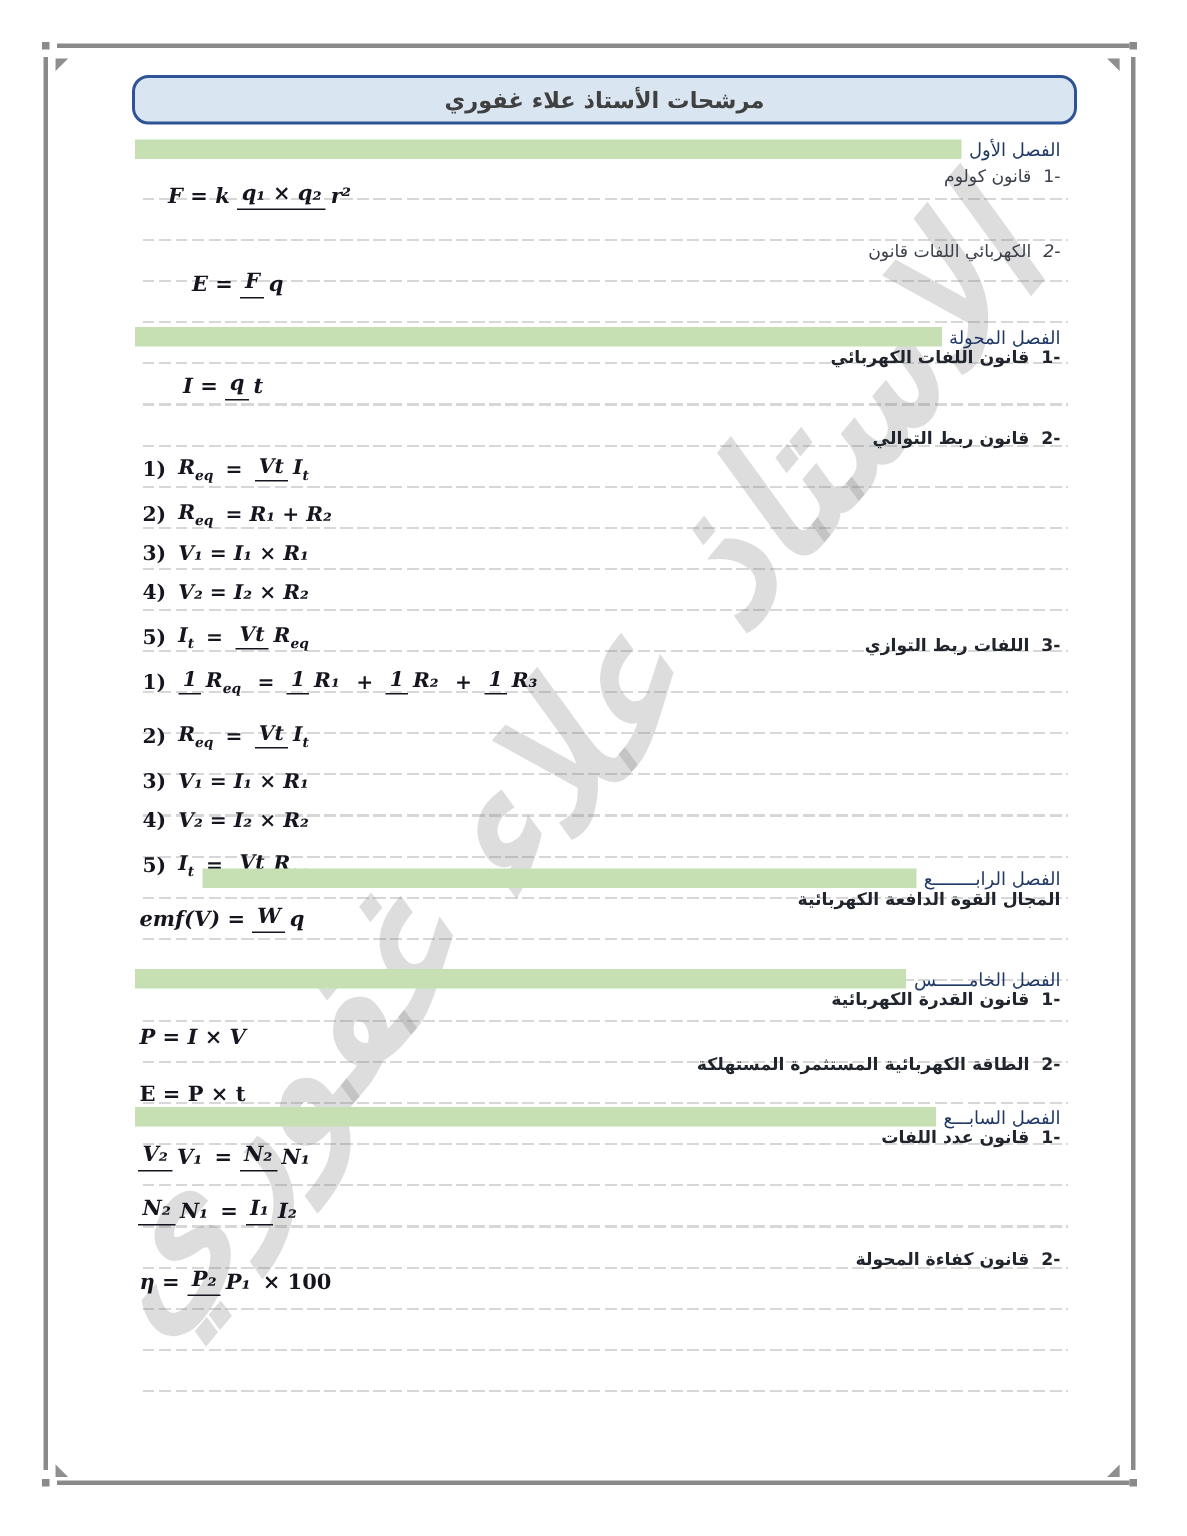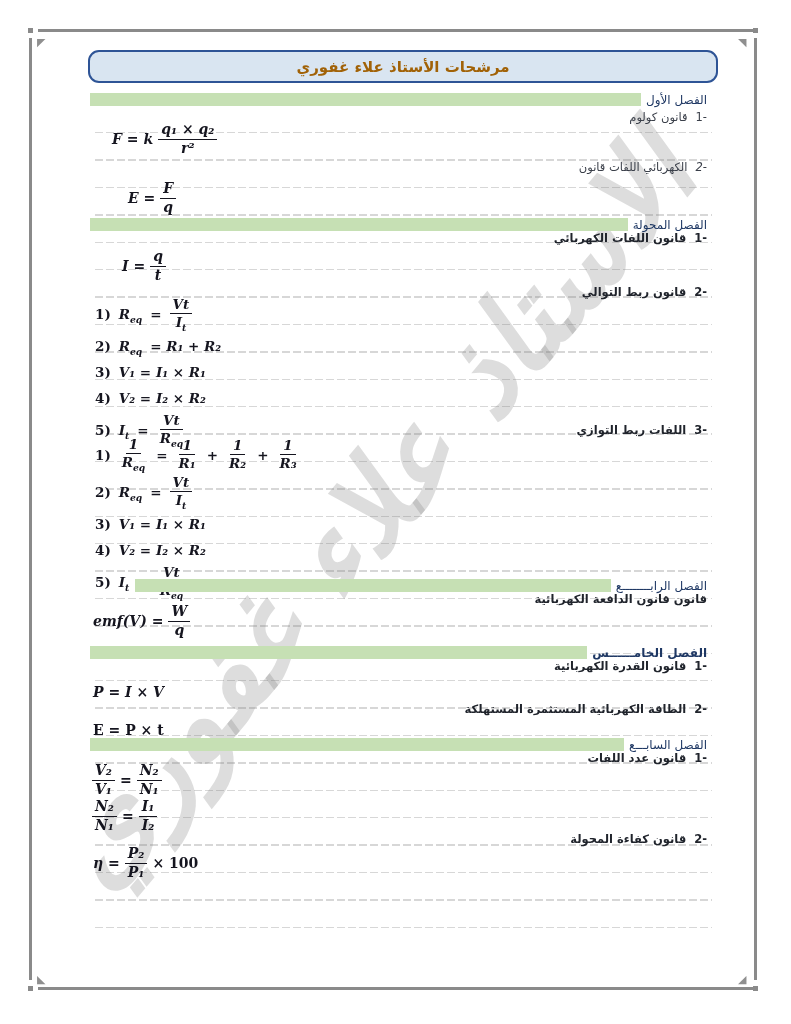--- a/index.html
+++ b/index.html
@@ -26,49 +26,49 @@
     text-align:center;transform:rotate(-50deg);direction:rtl;white-space:nowrap;
     font-family:"DejaVu Sans",sans-serif;font-weight:700;font-style:italic;
     font-size:118px;color:rgba(125,125,125,.26);letter-spacing:2px;
   }
   
   .titlebox{
     position:absolute;top:50px;left:88px;width:626px;height:29px;z-index:2;
     background:#d9e5f1;border:2px solid #2e5496;border-radius:11px;
     display:flex;align-items:center;justify-content:center;
   }
-  .titlebox .t{font-weight:700;font-size:15px;color:#a16207;direction:rtl;}
+  .titlebox .t{font-weight:700;font-size:15px;color:#404040;direction:rtl;}
   
   .chrow{
     position:absolute;left:90px;right:84px;z-index:2;
     display:flex;direction:rtl;align-items:center;gap:5px;height:15px;
   }
   .chlabel{
     color:#1f3864;font-size:12px;font-weight:400;line-height:14px;
     white-space:nowrap;flex:0 0 auto;
   }
-  .chlabel.bold{font-weight:700;}
+  .chlabel.bold{font-weight:400;}
   .chbar{flex:1 1 auto;height:13px;background:#c6e0b4;}
   
   .item{
     position:absolute;right:84px;z-index:2;
     display:flex;direction:rtl;align-items:baseline;gap:8px;
     font-size:11.5px;color:#20242c;white-space:nowrap;
   }
   .item .inum{direction:ltr;font-weight:700;}
   .item .ilabel{font-weight:700;}
   .item.light .inum,.item.light .ilabel{font-weight:400;color:#3a3f49;}
   .item .inum.ital{font-style:italic;}
   
   .eq{
     position:absolute;z-index:2;display:flex;align-items:center;gap:5px;
     font-family:"DejaVu Serif","DejaVu Sans",serif;font-style:italic;font-weight:700;
     font-size:14px;color:#15151f;white-space:nowrap;
   }
-  .fr{display:inline-flex;flex-direction:column;align-items:center;vertical-align:middle;}
+  .fr{display:inline-flex;flex-direction:row;align-items:center;vertical-align:middle;}
   .fr .nu{border-bottom:1.4px solid #15151f;padding:0 3px 1px;line-height:1.12;}
   .fr .de{padding:1px 3px 0;line-height:1.12;}
   sub{font-size:.68em;line-height:1;}
   .flist{position:absolute;left:95px;z-index:2;}
   .fRow{
     display:flex;align-items:center;gap:8px;margin-bottom:3px;
     font-family:"DejaVu Serif","DejaVu Sans",serif;font-style:italic;font-weight:700;
     font-size:13.5px;color:#15151f;white-space:nowrap;
   }
   .fRow.h24{min-height:23px;}
@@ -236,21 +236,21 @@
       <span class="de"><span>R</span><sub>eq</sub></span>
     </span>
   </div>
 </div>
 
 <div class="chrow" style="top:578px;padding-left:45px;">
   <span class="chlabel">الفصل الرابــــــــع</span>
   <div class="chbar"></div>
 </div>
 <div class="item" style="top:592px;">
-  <span class="ilabel">قانون قانون الدافعة الكهربائية</span>
+  <span class="ilabel">المجال القوة الدافعة الكهربائية</span>
 </div>
 <div class="eq" style="top:604px;left:93px;">
   <span>emf(V) =</span>
   <span class="fr">
     <span class="nu">W</span>
     <span class="de">q</span>
   </span>
 </div>
 
 <div class="chrow" style="top:645px;">

